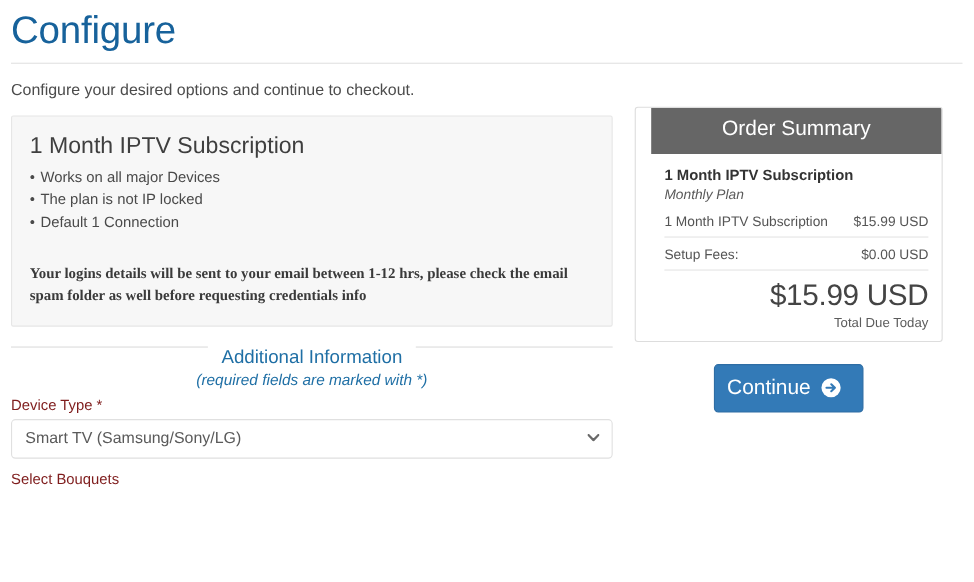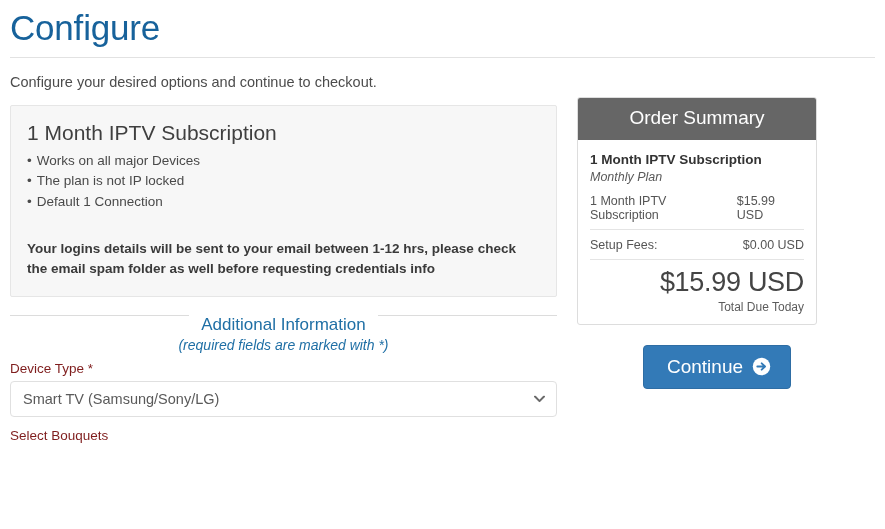--- a/index.html
+++ b/index.html
@@ -87,20 +87,21 @@
     margin-right: 5px;
     color: #4a4a4a;
   }
   .product-note {
     margin: 26px 0 0 0;
     font-size: 13.5px;
     font-weight: bold;
     line-height: 1.45;
     color: #3a3a3a;
     max-width: 505px;
+    font-family: Liberation Serif, serif;
   }
 
   
   .addl-head {
     margin-top: 18px;
     display: flex;
     gap: 12px;
   }
   .addl-rule {
     flex: 1 1 auto;
@@ -159,25 +160,26 @@
     transform: translateY(-50%);
     pointer-events: none;
     color: #6a6a6a;
     font-size: 11px;
     line-height: 1;
   }
 
   
   .order-panel {
     margin-top: 7px;
-    width: 240px;
+    width: 280px;
     border: 1px solid #dddddd;
     border-radius: 3px;
     background: #ffffff;
     overflow: hidden;
+    padding-left: 14px;
   }
   .order-head {
     background: #666666;
     color: #ffffff;
     text-align: center;
     font-size: 19px;
     padding: 9px 8px 11px 8px;
     font-weight: normal;
   }
   .order-body { padding: 11px 12px 10px 12px; }
@@ -229,21 +231,21 @@
   .btn-continue {
     display: inline-flex;
     align-items: center;
     gap: 9px;
     background: #337ab7;
     border: 1px solid #2e6da4;
     border-radius: 4px;
     color: #ffffff;
     font-size: 19px;
     font-family: "Liberation Sans", sans-serif;
-    padding: 11px 19px 12px 23px;
+    padding: 11px 19px 12px 11px;
     cursor: pointer;
     line-height: 1;
   }
   .arrow-circle {
     display: inline-block;
     width: 19px;
     height: 19px;
     line-height: 1;
   }
 </style>

